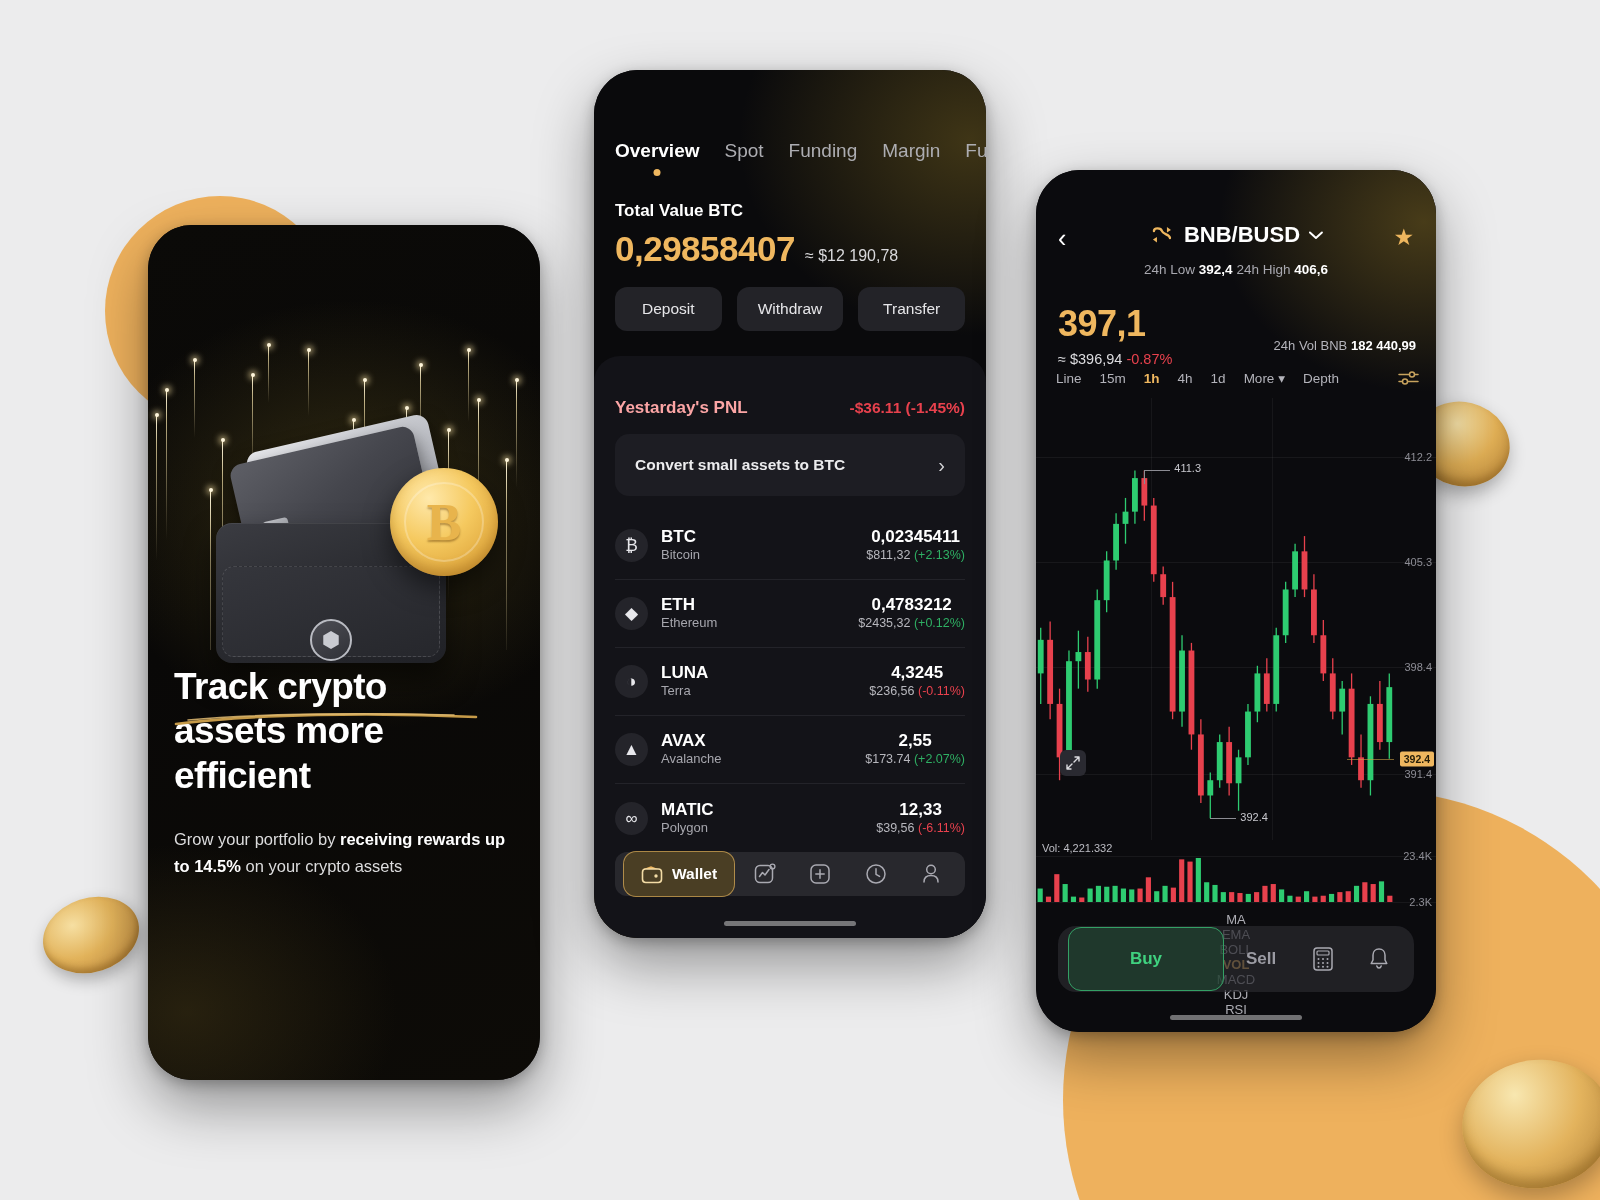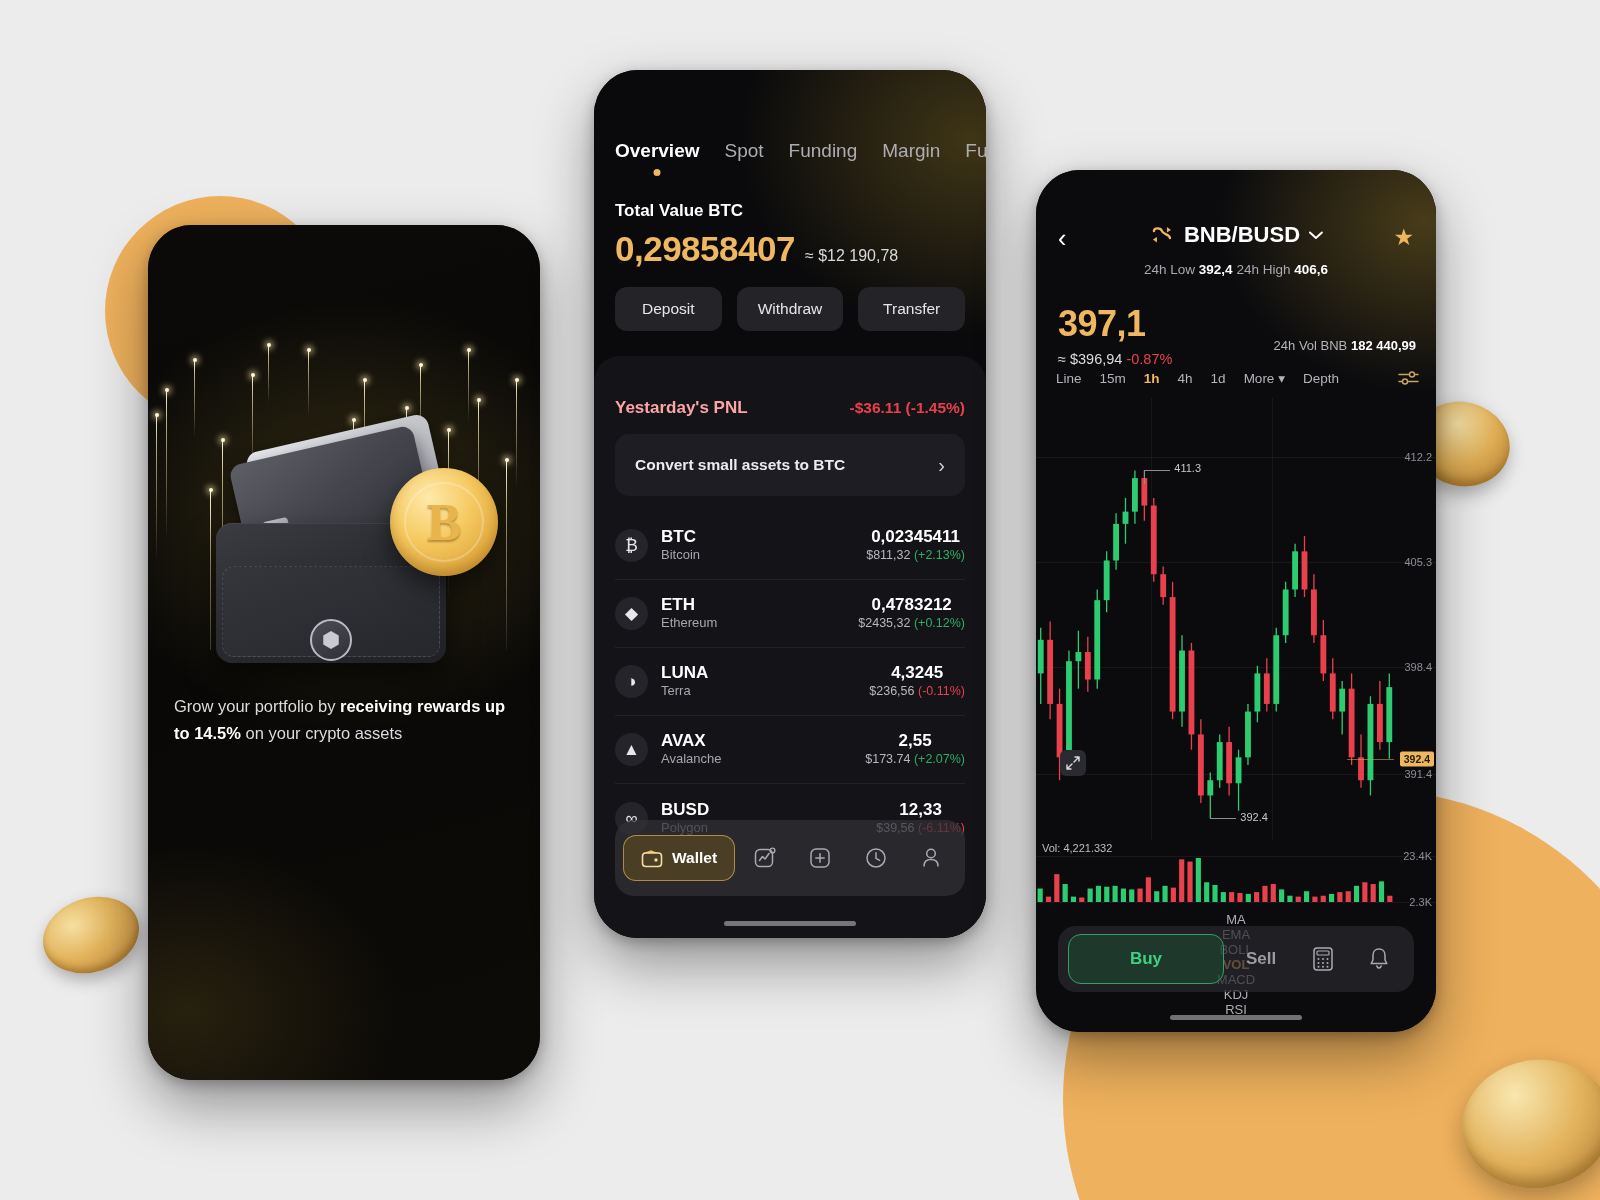--- a/index.html
+++ b/index.html
@@ -194,22 +194,22 @@
   .asset-names { flex: 1; }
   .asset-sym { font-size: 17px; font-weight: bold; color: #fff; line-height: 1.18; }
   .asset-full { font-size: 13px; color: #a6a6ad; line-height: 1.25; }
   .asset-vals { text-align: center; }
   .asset-amt { font-size: 17px; font-weight: bold; color: #fff; line-height: 1.18; }
   .asset-fiat { font-size: 12.5px; color: #b7b7bd; line-height: 1.3; }
   .pos { color: #2eaf63; }
   .neg { color: #e8414d; }
 
   .tabbar {
-    position: absolute; left: 21px; right: 21px; bottom: 42px; height: 76px;
-    border-radius: 19px; background: rgba(48,48,54,.72);
+    position: absolute; left: 21px; right: 21px; bottom: 42px; height: 44px;
+    border-radius: 12px; background: rgba(48,48,54,.72);
     display: flex; align-items: center; padding: 0 8px; gap: 4px;
   }
   .tabbar-active {
     display: flex; align-items: center; gap: 9px; height: 46px; padding: 0 17px;
     border-radius: 13px; background: rgba(122,92,24,.42); border: 1px solid rgba(232,183,95,.65);
   }
   .tabbar-active span { font-size: 15.5px; font-weight: bold; color: #fff; }
   .tabbar-icon { flex: 1; display: flex; align-items: center; justify-content: center; }
 
   
@@ -263,21 +263,21 @@
   }
   .ind { font-size: 13px; color: #adadb4; }
   .ind.active { color: #efb75f; font-weight: bold; }
 
   .trade-bar {
     position: absolute; left: 22px; right: 22px; bottom: 40px; height: 66px;
     border-radius: 18px; background: rgba(40,40,46,.72);
     display: flex; align-items: center; padding: 0 10px; gap: 6px;
   }
   .buy-btn {
-    width: 156px; height: 50px; border-radius: 13px;
+    width: 156px; height: 64px; border-radius: 13px;
     background: rgba(30,80,52,.5); border: 1px solid #34a065;
     display: flex; align-items: center; justify-content: center;
     font-size: 17px; font-weight: bold; color: #3fd17f;
   }
   .sell-btn { flex: 1; text-align: center; font-size: 17px; font-weight: bold; color: #9b9ba3; }
   .trade-icon { width: 50px; display: flex; align-items: center; justify-content: center; }
 
   svg { display: block; }
 </style>
 </head>
@@ -327,20 +327,29 @@
             <div class="hex"></div>
           </div>
         </div>
       </div>
       <div class="btc-coin">
         <div class="inner">B</div>
       </div>
     </div>
 
     <div class="onb-text">
+      <div style="position:relative;">
+        <div class="onb-title">Track crypto</div>
+        <svg class="underline-swoosh" viewBox="0 0 304 16">
+          <path d="M2 13 C 80 3, 200 1, 302 6" stroke="#c59a48" stroke-width="2.6" fill="none" stroke-linecap="round"></path>
+          <path d="M14 9 C 90 2, 190 2, 280 4" stroke="#e0bb72" stroke-width="1.6" fill="none" stroke-linecap="round" opacity=".85"></path>
+        </svg>
+        <div class="onb-title">assets more</div>
+        <div class="onb-title">efficient</div>
+      </div>
       <div class="onb-sub">
         <span>Grow your portfolio by </span><b>receiving rewards</b><span> </span><b>up to 14.5%</b><span> on your crypto assets</span>
       </div>
     </div>
 
   </div>
 </div>
 
 <div class="phone" id="phone-wallet">
   <div class="screen">
@@ -427,21 +436,21 @@
             <div class="asset-vals">
               <div class="asset-amt">2,55</div>
               <div class="asset-fiat">$173.74 <span class="pos">(+2.07%)</span></div>
             </div>
           </div>
           <div class="asset-row">
             <div class="asset-icon">
               <span style="color:#e8e8ec;font-size:17px;line-height:1;">∞</span>
             </div>
             <div class="asset-names">
-              <div class="asset-sym">BUSD</div>
+              <div class="asset-sym">MATIC</div>
               <div class="asset-full">Polygon</div>
             </div>
             <div class="asset-vals">
               <div class="asset-amt">12,33</div>
               <div class="asset-fiat">$39,56 <span class="neg">(-6.11%)</span></div>
             </div>
           </div>
         </div>
 
       <div class="tabbar">

